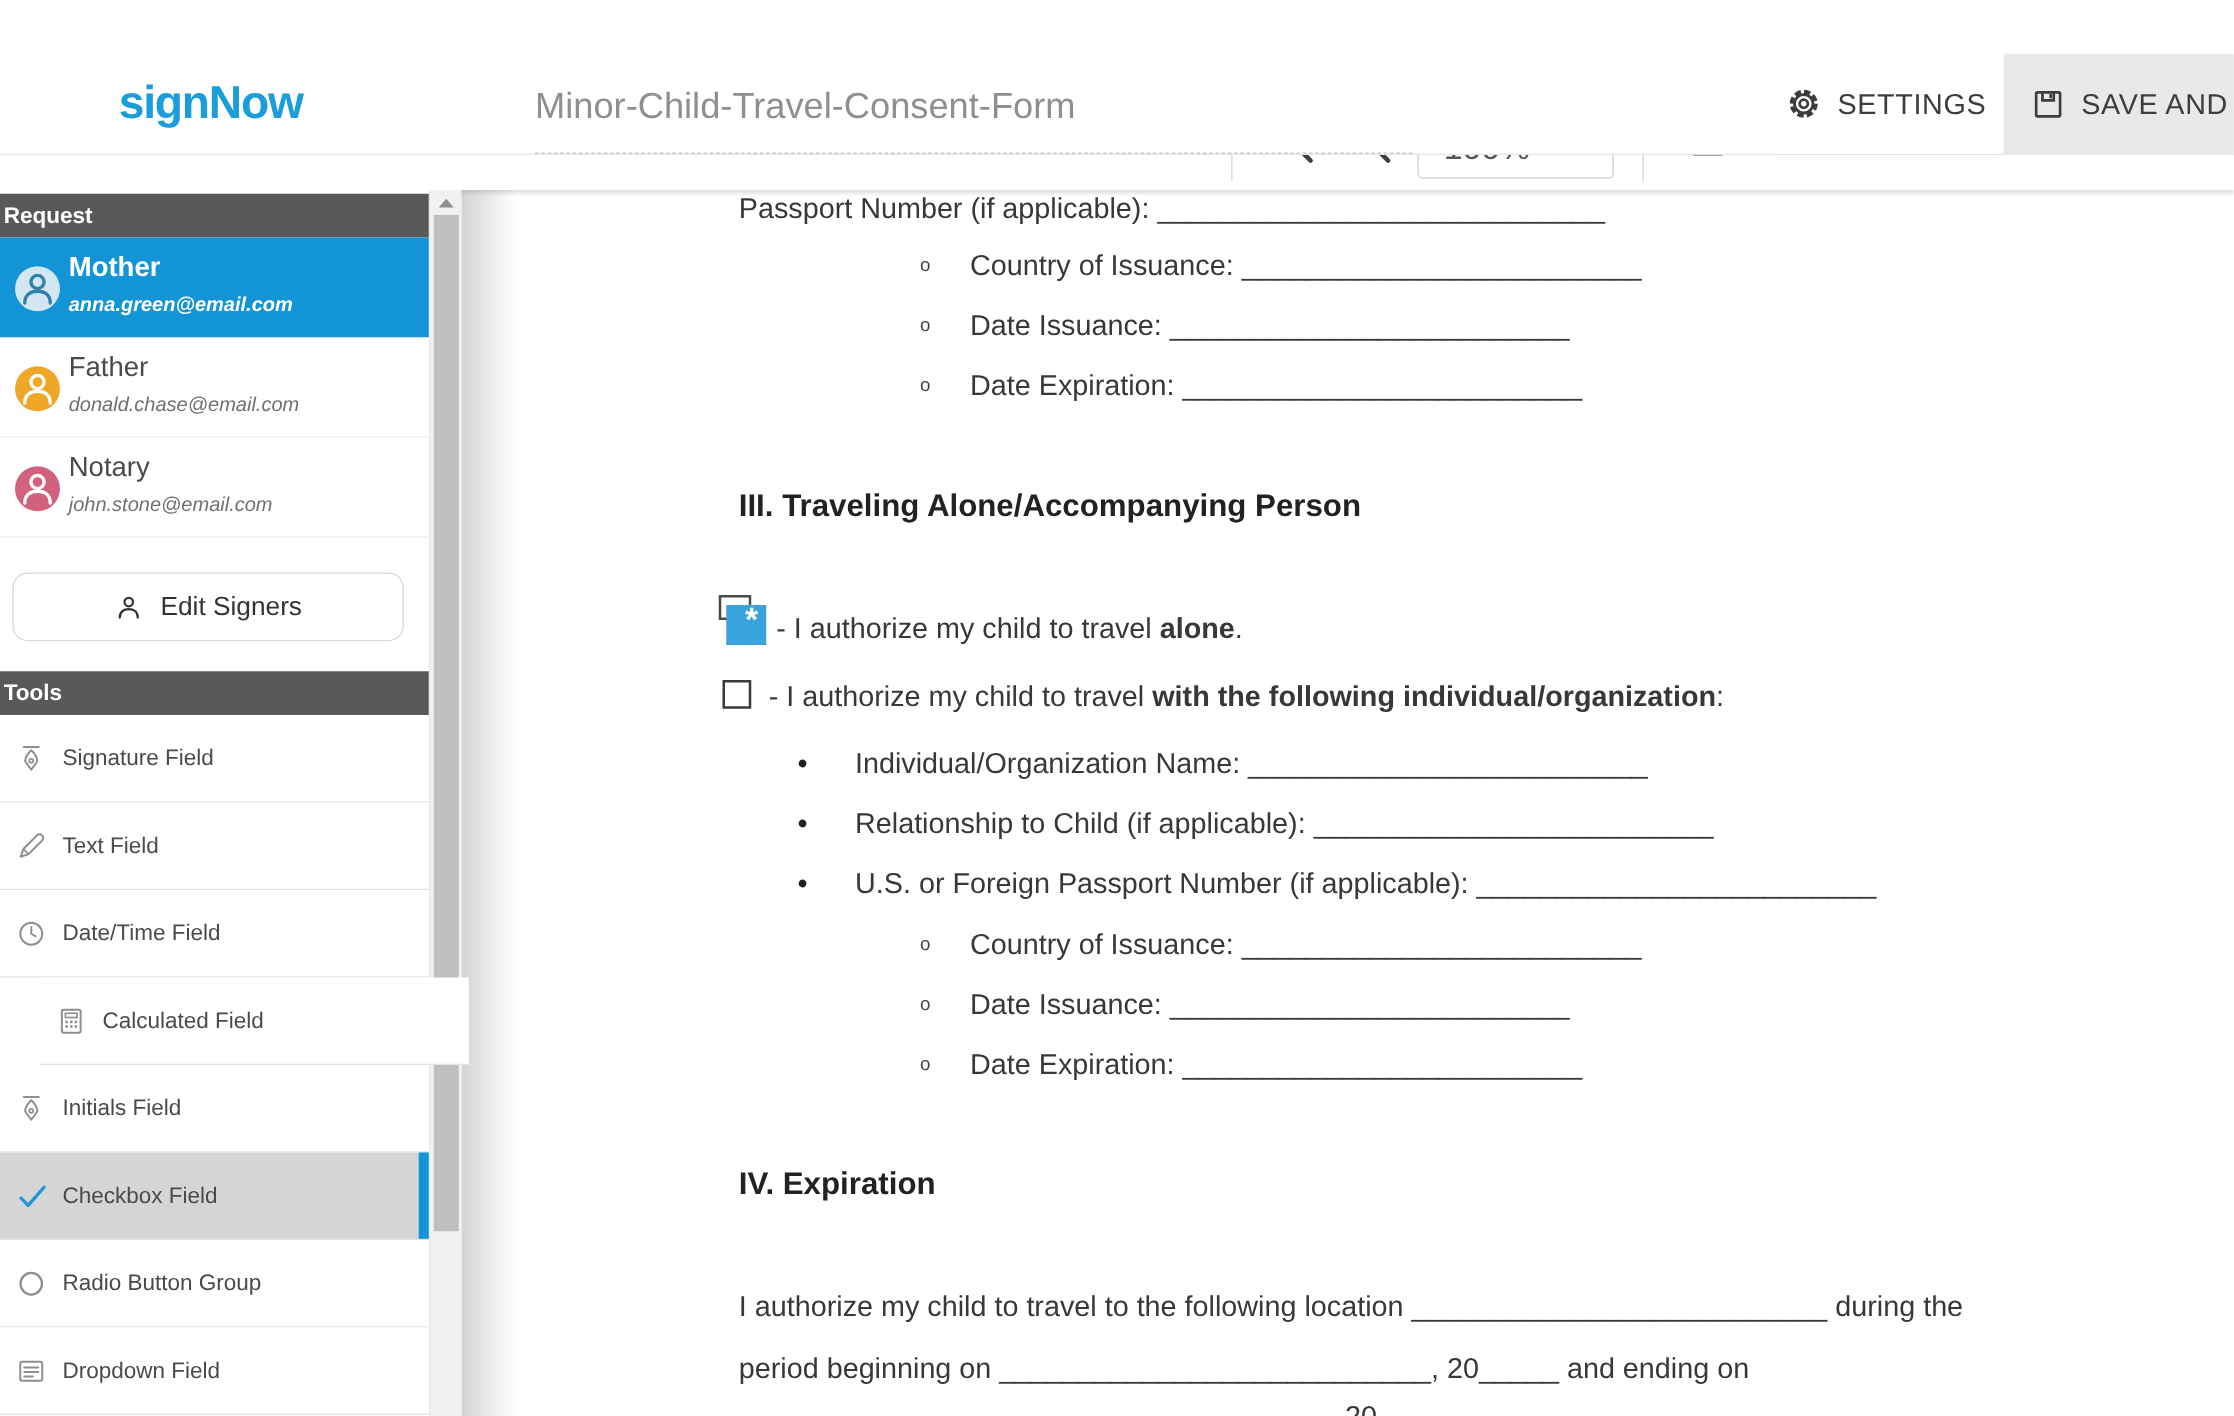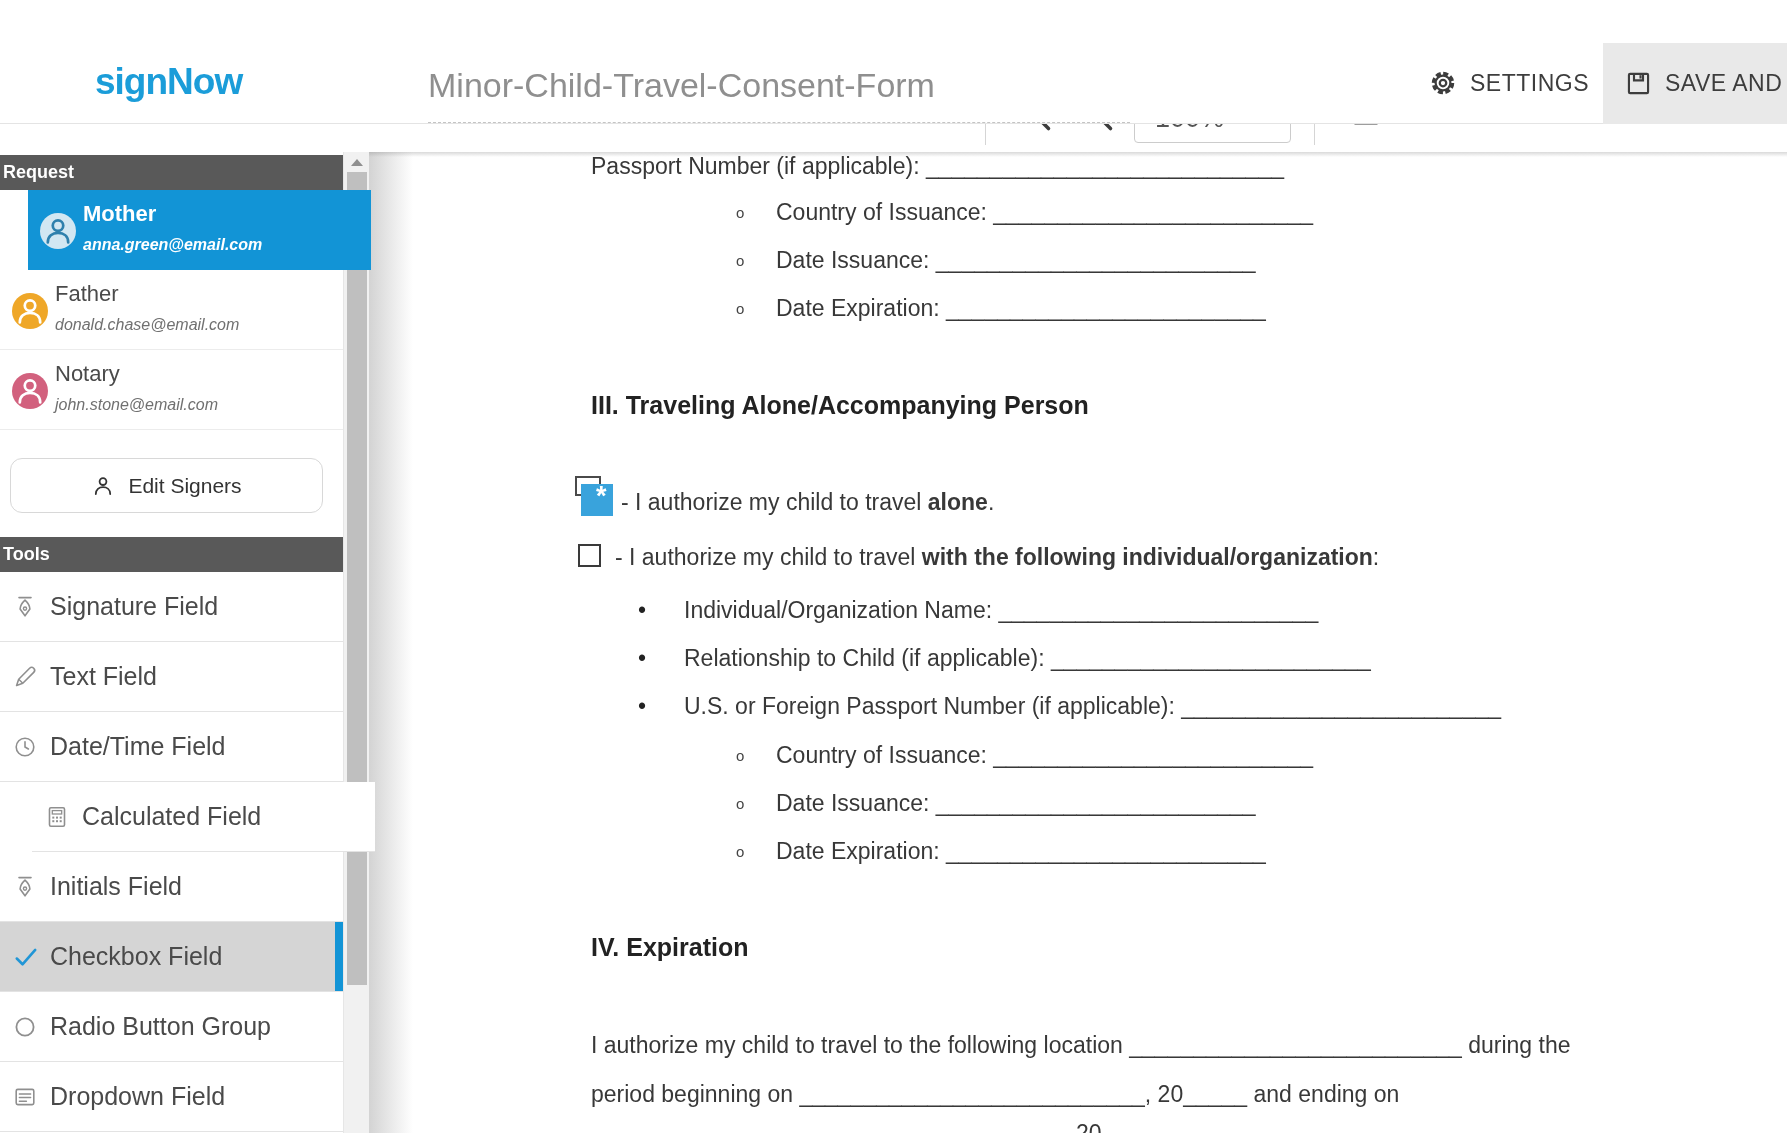--- a/index.html
+++ b/index.html
@@ -9,21 +9,21 @@
     background:#ffffff; font-family:"Liberation Sans", sans-serif;
   }
   svg { display:block; }
 
   
   .header { position:absolute; top:0; left:0; right:0; height:81px; background:#fff;
             border-bottom:1px solid #e4e4e4; z-index:30;margin-top:43px; }
   .logo { position:absolute; left:95px; top:18px; font-size:37px; font-weight:bold;
           color:#1b9dd9; letter-spacing:-1px; }
   .doc-title { position:absolute; left:428px; top:10px; width:702px; height:70px;
-               font-size:34px; color:#8f8f8f; line-height:64px; white-space:nowrap;
+               font-size:29px; color:#8f8f8f; line-height:64px; white-space:nowrap;
                overflow:hidden; border-bottom:1px dashed #c4c4c4; }
   .settings-btn { position:absolute; left:1418px; top:0; height:80px; display:flex;
                   align-items:center; gap:12px; font-size:23px; color:#3d3d3d;
                   letter-spacing:0.5px; cursor:pointer; background:#fff; padding:0 10px; }
   .save-btn { position:absolute; left:1603px; top:0; width:184px; height:81px;
               background:#e9e9e9; display:flex; align-items:center; gap:13px;
               padding-left:22px; font-size:23px; color:#3d3d3d; letter-spacing:0.5px;
               white-space:nowrap; overflow:hidden; cursor:pointer; }
 
   
@@ -49,21 +49,21 @@
   .signer.selected .name { color:#fff; font-weight:bold; }
   .signer .email { position:absolute; left:55px; top:46px; font-size:16px; font-style:italic; color:#707070; }
   .signer.selected .email { color:#fff; font-weight:600; }
   .edit-btn { position:absolute; left:10px; top:303px; width:313px; height:55px; background:#fff;
               border:1px solid #d8d8d8; border-radius:12px; display:flex; align-items:center;
               justify-content:center; gap:13px; font-size:21px; color:#333; cursor:pointer; }
   .tool-row { position:absolute; left:0; width:343px; height:70px; background:#fff;
               border-bottom:1px solid #e3e3e3; cursor:pointer; }
   .tool-row.selected { background:#d5d5d5; }
   .tool-row .ticon { position:absolute; left:13px; top:23px; width:24px; height:24px; }
-  .tool-row .tlabel { position:absolute; left:50px; top:0; line-height:69px; font-size:25px; color:#4a4a4a; }
+  .tool-row .tlabel { position:absolute; left:50px; top:0; line-height:69px; font-size:18px; color:#4a4a4a; }
   .tool-row .sel-ind { position:absolute; right:0; top:0; width:8px; height:100%; background:#1294d6; }
 
   
   .scrollbar { position:absolute; left:343px; top:152px; width:26px; height:981px;
                background:#f1f1f1; border-left:1px solid #e6e6e6; z-index:9; }
   .scroll-up { position:absolute; left:0; top:0; width:100%; height:20px; display:flex;
                align-items:center; justify-content:center; cursor:pointer; }
   .scroll-up .tri { width:0; height:0; border-left:6px solid transparent;
                     border-right:6px solid transparent; border-bottom:7px solid #8f8f8f; }
   .scroll-thumb { position:absolute; left:3px; top:20px; width:20px; height:813px;
@@ -180,21 +180,21 @@
       </svg>
     </span>
   </div>
 </div>
 
 <div class="sidebar">
   <div class="section-bar" style="top:0;">
     <span>Request</span>
   </div>
 
-  <div class="signer selected" style="top:35px;margin-left:28px;">
+  <div class="signer selected" style="top:35px;">
     <span class="avatar" style="background:#d2e7f2;">
       <svg width="36" height="36" viewBox="0 0 24 24">
         <circle cx="12" cy="8.4" r="3.5" fill="none" stroke="#2e80ad" stroke-width="1.8"></circle>
         <path d="M5.2 19.6 C5.2 15.2 8.3 13.3 12 13.3 C15.7 13.3 18.8 15.2 18.8 19.6" fill="none" stroke="#2e80ad" stroke-width="1.8" stroke-linecap="round"></path>
       </svg>
     </span>
     <span class="name">Mother</span>
     <span class="email">anna.green@email.com</span>
   </div>
 

